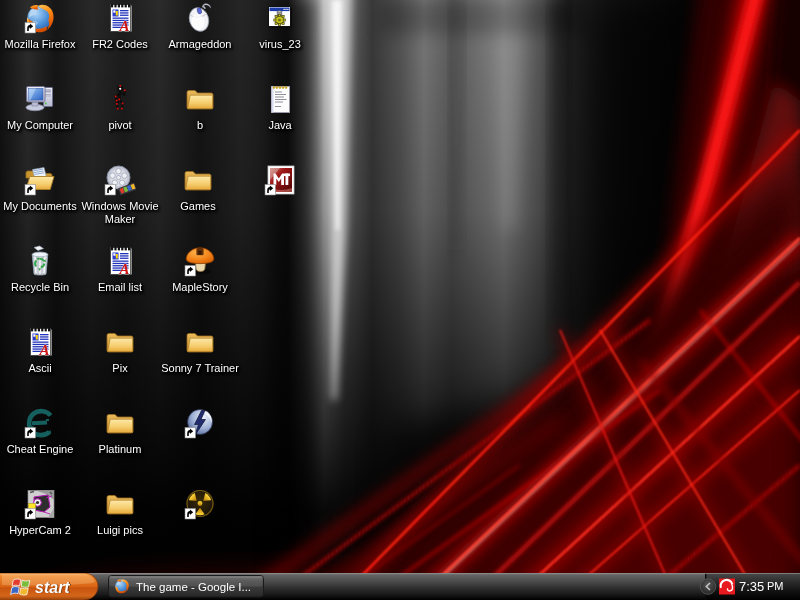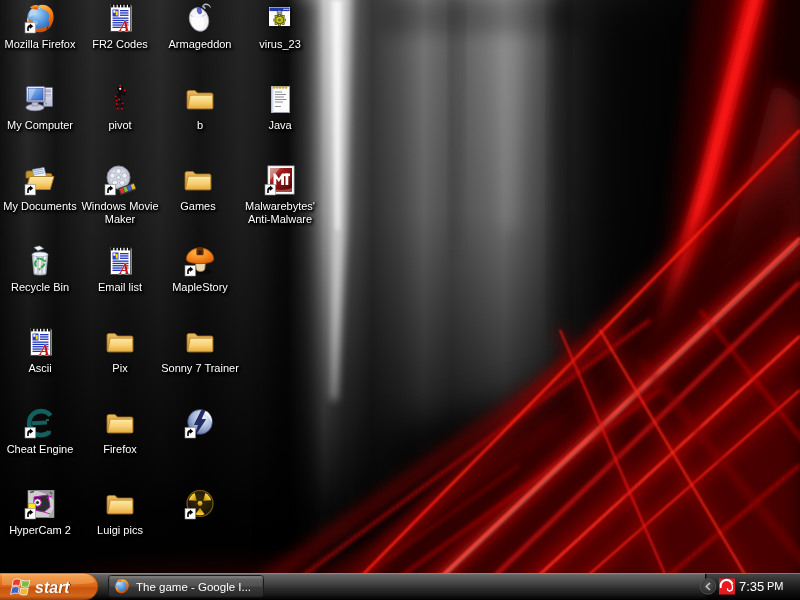--- a/index.html
+++ b/index.html
@@ -474,21 +474,20 @@
 <div class="ic" style="left:156px;top:164px">
       <svg width="32" height="32">
         <use href="#folder"></use>
       </svg>
       <div class="lb nw">Games</div>
     </div>
 <div class="ic" style="left:238px;top:164px">
       <svg width="32" height="32">
         <use href="#mbam"></use>
       </svg>
-      <div class="lb">Malwarebytes'<br>Anti-Malware</div>
     </div>
 <div class="ic" style="left:-2px;top:245px">
       <svg width="32" height="32">
         <use href="#rbin"></use>
       </svg>
       <div class="lb nw">Recycle Bin</div>
     </div>
 <div class="ic" style="left:78px;top:245px">
       <svg width="32" height="32">
         <use href="#doca"></use>
@@ -522,21 +521,21 @@
 <div class="ic" style="left:-2px;top:407px">
       <svg width="32" height="32">
         <use href="#ce"></use>
       </svg>
       <div class="lb nw">Cheat Engine</div>
     </div>
 <div class="ic" style="left:78px;top:407px">
       <svg width="32" height="32">
         <use href="#folder"></use>
       </svg>
-      <div class="lb nw">Firefox</div>
+      <div class="lb nw">Platinum</div>
     </div>
 <div class="ic" style="left:158px;top:407px">
       <svg width="32" height="32">
         <use href="#daemon"></use>
       </svg>
     </div>
 <div class="ic" style="left:-2px;top:488px">
       <svg width="32" height="32">
         <use href="#hcam"></use>
       </svg>

